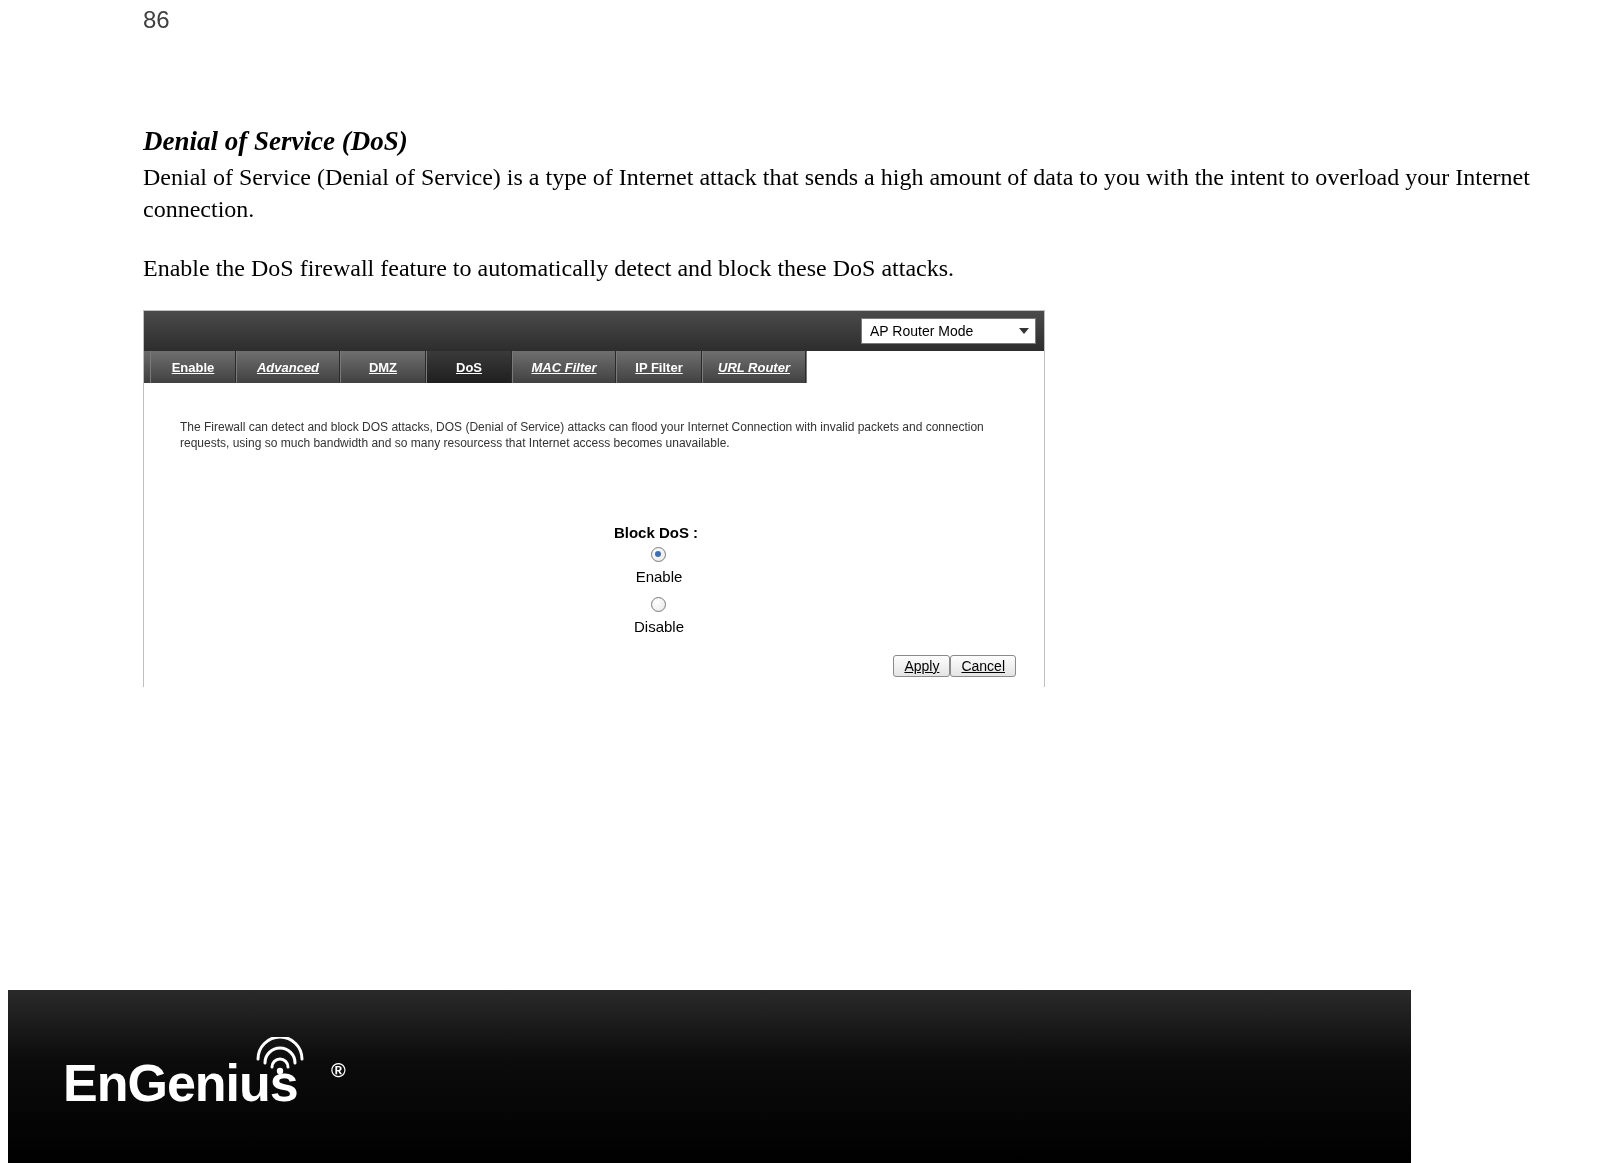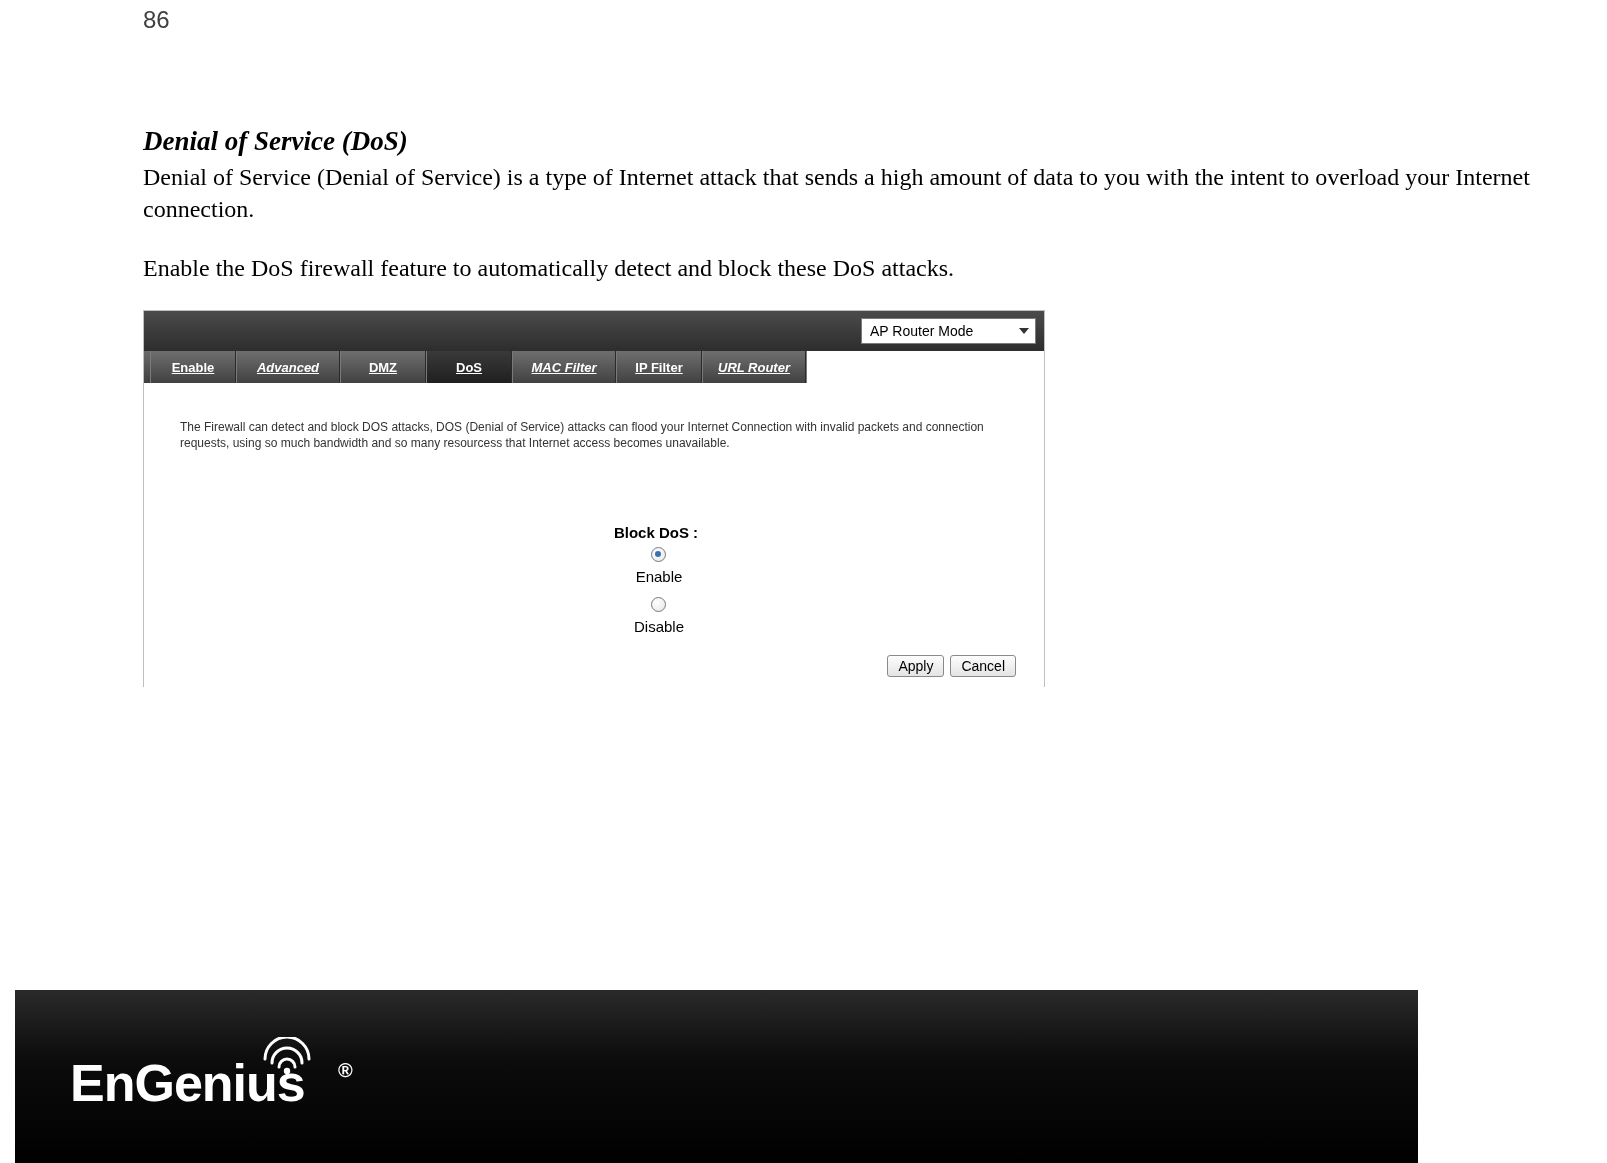--- a/index.html
+++ b/index.html
@@ -157,37 +157,37 @@
   }
   .rad .dot {
     width: 6px; height: 6px;
     border-radius: 50%;
     background: #3a6fb7;
   }
   .btn-row {
     margin-top: 20px;
     display: flex;
     justify-content: flex-end;
-    gap: 6px;
     padding-right: 0;
     margin-right: -8px;
+    text-decoration: underline;
   }
   .ui-btn {
     font-family: Arial, Helvetica, sans-serif;
     font-size: 14px;
     padding: 2px 10px;
     border: 1px solid #8a8a8a;
     background: linear-gradient(to bottom, #fdfdfd 0%, #e4e4e4 100%);
     border-radius: 3px;
     cursor: pointer;
   }
   
   .footer-bar {
     position: absolute;
-    left: 15px;
+    left: 8px;
     bottom: 0;
     width: 1403px;
     height: 173px;
     background: linear-gradient(to bottom, #2a2a2a 0%, #0c0c0c 40%, #000 100%);
     display: flex;
     align-items: center;
     text-decoration: underline;
   }
   .logo {
     margin-left: 55px;

